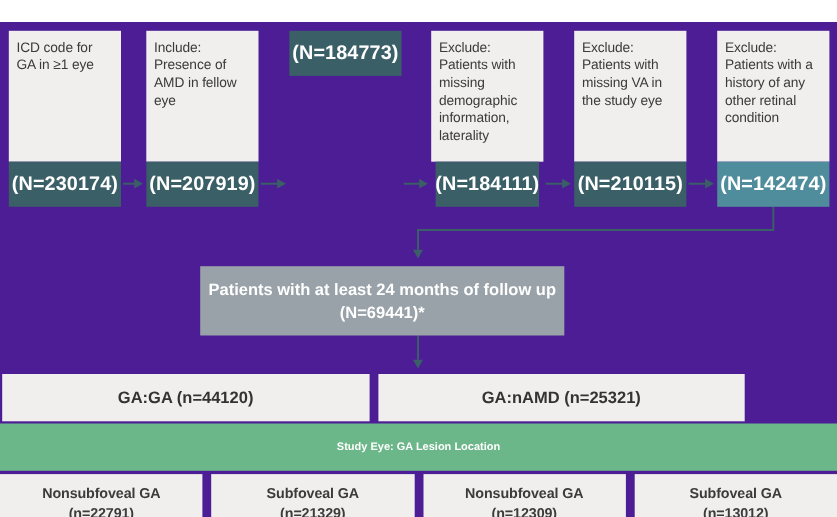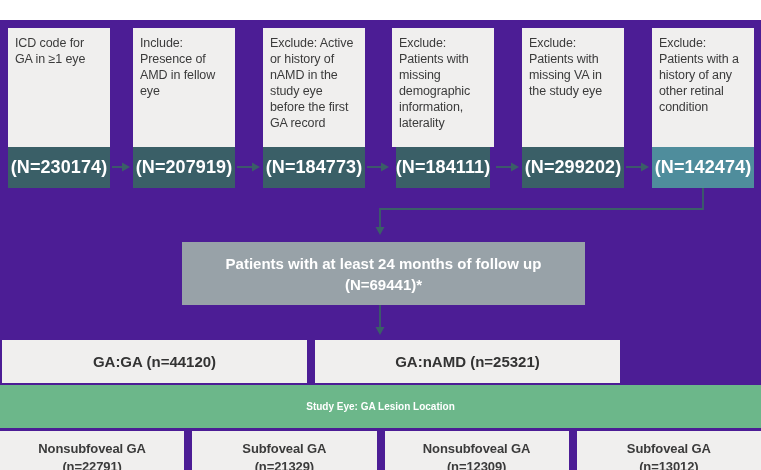--- a/index.html
+++ b/index.html
@@ -16,26 +16,26 @@
 
   .step { position:absolute; top:8px; width:102px; height:160px; display:flex; flex-direction:column; }
   .step-desc { flex:1; background:var(--box-bg); padding:7px 7px; font-size:12.5px;
                line-height:16px; color:var(--text-dark); letter-spacing:-0.1px; }
   .step-n { height:41px; flex:0 0 41px; display:flex; align-items:center; justify-content:center;
             color:#fff; font-weight:bold; font-size:18px; letter-spacing:0.1px; }
   .step-n.dark { background:var(--dark-teal); }
   .step-n.light { background:var(--light-teal);text-align:right; }
   .s1{left:8px;} .s2{left:133px;} .s3{left:263px;} .s4{left:392px;align-items:center;} .s5{left:522px;} .s6{left:652px;border-radius:14px;}
 
-  .followup { position:absolute; left:182px; top:222px; width:403px; height:63px;
+  .followup { position:absolute; left:182px; top:222px; width:331px; height:63px;
               background:var(--mid-gray); color:#fff; font-weight:bold; font-size:15px;
               text-align:center; display:flex; flex-direction:column; justify-content:center;
               line-height:21px; }
 
-  .cohort-row { position:absolute; left:2px; top:320px; width:618px; height:43px; display:flex; gap:8px; }
+  .cohort-row { position:absolute; left:2px; top:320px; width:675px; height:43px; display:flex; gap:8px; }
   .cohort-cell { flex:1; background:var(--box-bg); display:flex; align-items:center;
                  justify-content:center; font-weight:bold; font-size:15px; color:#333; }
 
   .lesion-header { position:absolute; left:0; top:365px; width:761px; height:43px;
                    background:var(--green); color:#fff; font-weight:bold; font-size:10px;
                    display:flex; align-items:center; justify-content:center; }
 
   .lesion-row { position:absolute; left:0; top:411px; width:761px; height:54px; display:flex; gap:8px; }
   .lesion-cell { flex:1; background:var(--box-bg); display:flex; flex-direction:column;
                  align-items:center; justify-content:center; font-size:13px; font-weight:bold;
@@ -68,30 +68,29 @@
 
   <div class="step s1">
     <div class="step-desc">ICD code for GA in ≥1 eye</div>
     <div class="step-n dark">(N=230174)</div>
   </div>
   <div class="step s2">
     <div class="step-desc">Include: Presence of AMD in fellow eye</div>
     <div class="step-n dark">(N=207919)</div>
   </div>
   <div class="step s3">
-    <div class="step-desc">Exclude: Active or history of nAMD in the study eye before the first GA record</div>
     <div class="step-n dark">(N=184773)</div>
   </div>
   <div class="step s4">
     <div class="step-desc">Exclude: Patients with missing demographic information, laterality</div>
     <div class="step-n dark">(N=184111)</div>
   </div>
   <div class="step s5">
     <div class="step-desc">Exclude: Patients with missing VA in the study eye</div>
-    <div class="step-n dark">(N=299202)</div>
+    <div class="step-n dark">(N=210115)</div>
   </div>
   <div class="step s6">
     <div class="step-desc">Exclude: Patients with a history of any other retinal condition</div>
     <div class="step-n light">(N=142474)</div>
   </div>
 
   <div class="followup">
     <div>Patients with at least 24 months of follow up</div>
     <div>(N=69441)*</div>
   </div>

